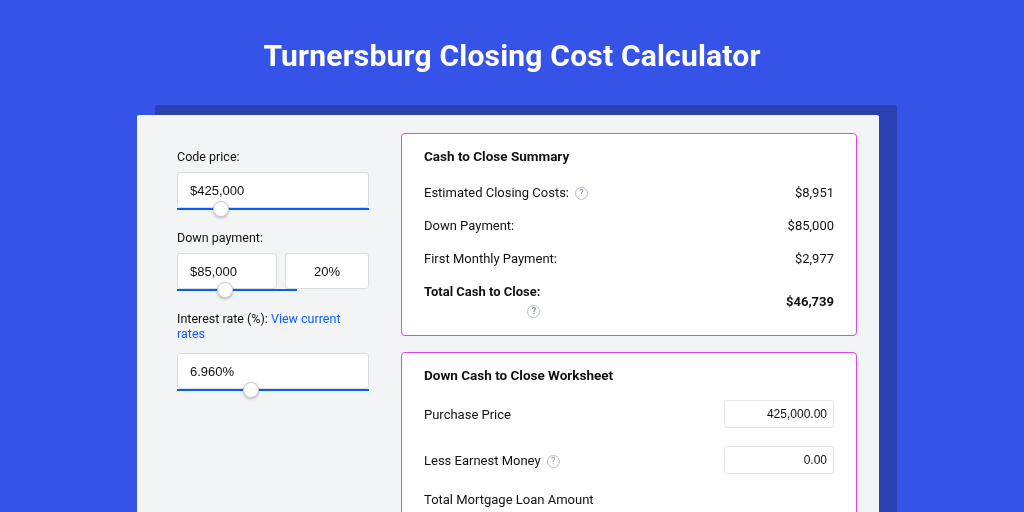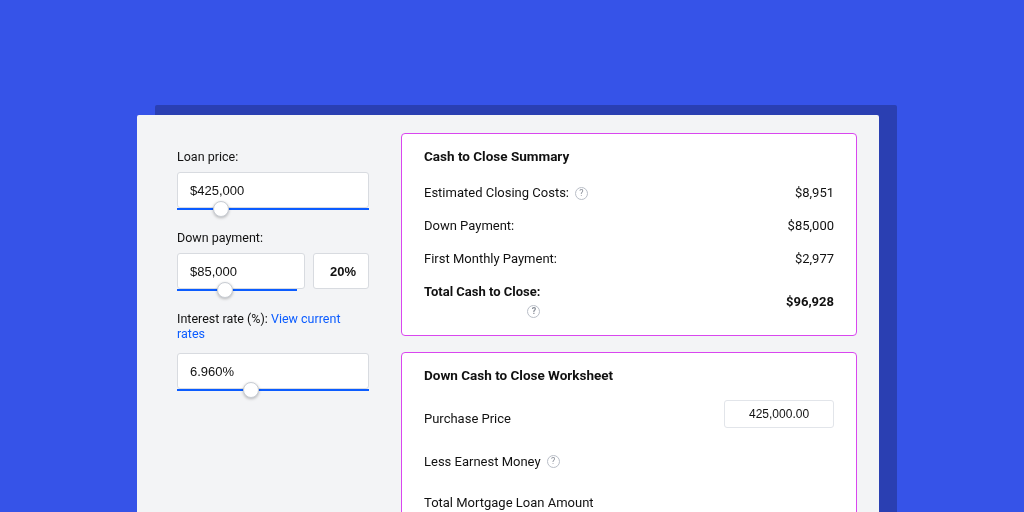--- a/index.html
+++ b/index.html
@@ -12,48 +12,49 @@
   .right-col { flex: 1; padding: 18px 22px 0 8px; }
   .label { font-size: 12.5px; color: #111; margin-bottom: 8px; }
   .text-input { width: 100%; height: 36px; border: 1px solid #d8dbe0; background: #fff; border-radius: 3px; font-size: 13px; padding: 0 12px; color: #111; }
   .field { margin-bottom: 22px; }
   .slider-wrap { position: relative; }
   .slider-track { position: absolute; left: 0; right: 0; bottom: -2px; height: 2px; background: #0b5cff; }
   .slider-thumb { position: absolute; bottom: -9px; width: 16px; height: 16px; border-radius: 50%; background: #fff; border: 1px solid #c9cdd4; box-shadow: 0 1px 3px rgba(0,0,0,.25); }
   .field-zip .text-input { height: 40px; }
   .row-dp { display: flex; gap: 8px; }
   .row-dp .text-input:first-child { flex: 1; }
-  .row-dp .text-input.pct { width: 56px; text-align: right; font-weight: bold; }
+  .row-dp .text-input.pct { width: 84px; text-align: center; }
   .link { color: #0b5cff; text-decoration: none; font-size: 12.5px; }
   .int-label { font-size: 12.5px; color: #111; }
   .int-label .lbl { }
   .panel { background: #fff; border: 1px solid #d946ef; border-radius: 4px; padding: 14px 22px 8px 22px; margin-bottom: 16px; }
   .panel-title { font-size: 13.5px; font-weight: 700; color: #111; margin-bottom: 12px; }
   .row { display: flex; justify-content: space-between; align-items: center; font-size: 13px; color: #111; padding: 9px 0; }
   .row .lhs { display: flex; align-items: flex-end; gap: 6px; }
   .row.bold .lhs, .row.bold .rhs { font-weight: 700; flex-direction: column; }
   .help { width: 13px; height: 13px; border: 1px solid #b9bec7; border-radius: 50%; display: inline-flex; align-items: center; justify-content: center; font-size: 9px; color: #8a8f99; line-height: 1; }
   .worksheet .panel-title { margin-bottom: 8px; }
   .wrow { display: flex; justify-content: space-between; align-items: center; font-size: 13px; color: #111; padding: 9px 0; }
-  .wrow .lhs { display: flex; align-items: center; gap: 6px; margin-top: 8px; }
+  .wrow .lhs { display: flex; align-items: flex-end; gap: 6px; }
   .wrow .val { width: 110px; }
-  .wrow .val input { width: 100%; height: 28px; border: 1px solid #e2e5ea; border-radius: 3px; background: #fff; font-size: 12px; text-align: right; padding: 0 24px; color: #111; }
+  .wrow .val input { width: 100%; height: 28px; border: 1px solid #e2e5ea; border-radius: 3px; background: #fff; font-size: 12px; text-align: right; padding: 0 6px; color: #111; }
 </style>
 </head>
 <body>
 
 <div class="page">
+  <div class="title">Turnersburg Closing Cost Calculator</div>
   <div class="card-shadow"></div>
   <div class="card">
 
     <div class="left-col">
 
 
       <div class="field">
-        <div class="label">Loan price:</div>
+        <div class="label">Code price:</div>
         <div class="slider-wrap">
           <input class="text-input" type="text" value="$425,000" style="">
           <div class="slider-track"></div>
           <div class="slider-thumb" style="left:36px;"></div>
         </div>
       </div>
 
       <div class="field">
         <div class="label">Down payment:</div>
         <div class="slider-wrap">
@@ -105,39 +106,40 @@
             <span>First Monthly Payment:</span>
           </div>
           <div class="rhs">$2,977</div>
         </div>
 
         <div class="row bold">
           <div class="lhs">
             <span>Total Cash to Close:</span>
             <span class="help">?</span>
           </div>
-          <div class="rhs">$96,928</div>
+          <div class="rhs">$46,739</div>
         </div>
       </div>
 
       <div class="panel worksheet">
         <div class="panel-title">Down Cash to Close Worksheet</div>
 
         <div class="wrow">
           <div class="lhs">
             <span>Purchase Price</span>
           </div>
           <div class="val"><input type="text" value="425,000.00" style=""></div>
         </div>
 
         <div class="wrow">
           <div class="lhs">
             <span>Less Earnest Money</span>
             <span class="help">?</span>
           </div>
+          <div class="val"><input type="text" value="0.00" style=""></div>
         </div>
 
         <div class="wrow">
           <div class="lhs">
             <span>Total Mortgage Loan Amount</span>
           </div>
         </div>
 
         <div class="wrow">
           

